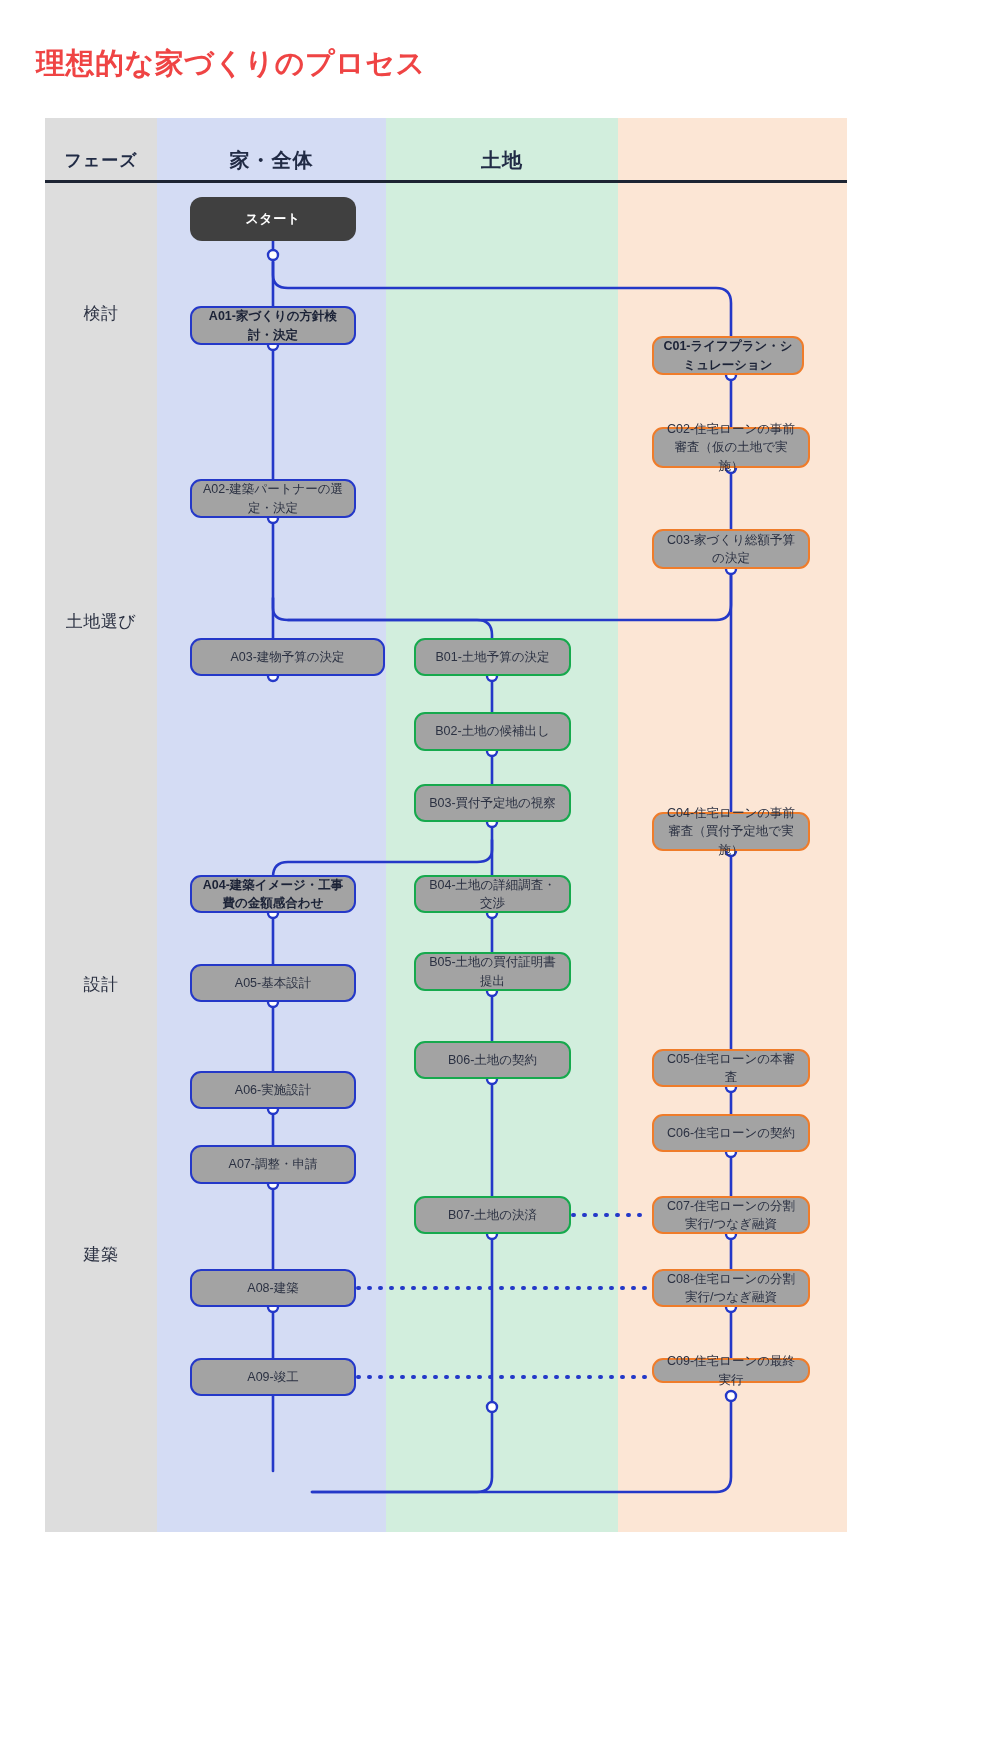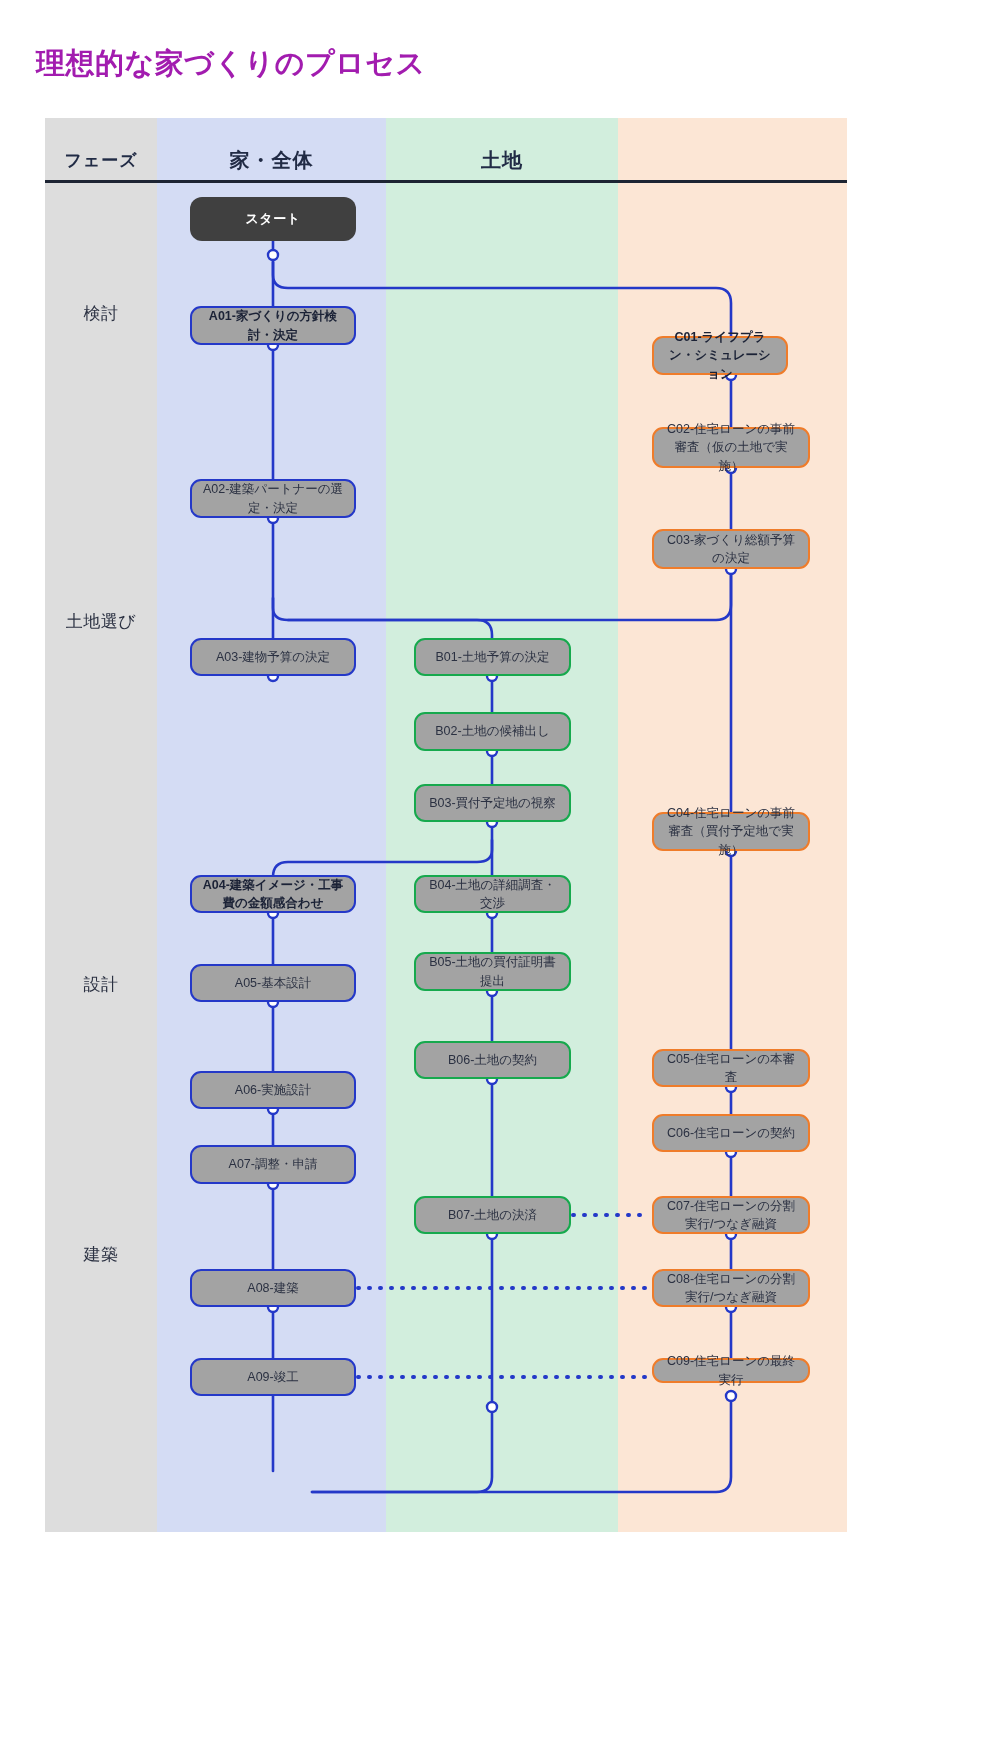--- a/index.html
+++ b/index.html
@@ -8,21 +8,21 @@
     background: #ffffff;
     font-family: "Liberation Sans", "DejaVu Sans", sans-serif;
     overflow: hidden;
   }
   #root { position: relative; width: 990px; height: 1760px; }
 
   
   #title {
     position: absolute; left: 36px; top: 44px;
     font-size: 29px; font-weight: 700; letter-spacing: .5px;
-    color: #a21caf;
+    color: #ef4444;
     white-space: nowrap;
   }
 
   
   .band { position: absolute; top: 118px; height: 1414px; }
   #band-phase { left: 45px;  width: 112px; background: #dddddd; }
   #band-a     { left: 157px; width: 229px; background: #d4dcf4; }
   #band-b     { left: 386px; width: 232px; background: #d2eedd; }
   #band-c     { left: 618px; width: 229px; background: #fce6d5; }
 
@@ -187,37 +187,37 @@
 
   <div class="phase-label" style="top:302px">検討</div>
   <div class="phase-label" style="top:610px">土地選び</div>
   <div class="phase-label" style="top:973px">設計</div>
   <div class="phase-label" style="top:1243px">建築</div>
 
   <div class="terminal" style="left:190px; top:197px; width:166px; height:44px;">スタート</div>
 
   <div class="node a bold" style="left:190px; top:306px; width:166px; height:39px;">A01-家づくりの方針検討・決定</div>
   <div class="node a" style="left:190px; top:479px; width:166px; height:39px;">A02-建築パートナーの選定・決定</div>
-  <div class="node a" style="left:190px; top:638px; width:166px; height:38px;">A03-建物予算の決定</div>
+  <div class="node a" style="left:190px; top:638px; width:195px; height:38px;">A03-建物予算の決定</div>
   <div class="node a bold" style="left:190px; top:875px; width:166px; height:38px;">A04-建築イメージ・工事費の金額感合わせ</div>
   <div class="node a" style="left:190px; top:964px; width:166px; height:38px;">A05-基本設計</div>
   <div class="node a" style="left:190px; top:1071px; width:166px; height:38px;">A06-実施設計</div>
   <div class="node a" style="left:190px; top:1145px; width:166px; height:39px;">A07-調整・申請</div>
   <div class="node a" style="left:190px; top:1269px; width:166px; height:38px;">A08-建築</div>
   <div class="node a" style="left:190px; top:1358px; width:166px; height:38px;">A09-竣工</div>
 
   <div class="node b" style="left:414px; top:638px; width:157px; height:38px;">B01-土地予算の決定</div>
   <div class="node b" style="left:414px; top:712px; width:157px; height:39px;">B02-土地の候補出し</div>
   <div class="node b" style="left:414px; top:784px; width:157px; height:38px;">B03-買付予定地の視察</div>
   <div class="node b" style="left:414px; top:875px; width:157px; height:38px;">B04-土地の詳細調査・交渉</div>
   <div class="node b" style="left:414px; top:952px; width:157px; height:39px;">B05-土地の買付証明書提出</div>
   <div class="node b" style="left:414px; top:1041px; width:157px; height:38px;">B06-土地の契約</div>
   <div class="node b" style="left:414px; top:1196px; width:157px; height:38px;">B07-土地の決済</div>
 
-  <div class="node c bold" style="left:652px; top:336px; width:136px; height:39px;">C01-ライフプラン・シミュレーション</div>
+  <div class="node c bold" style="left:652px; top:336px; width:152px; height:39px;">C01-ライフプラン・シミュレーション</div>
   <div class="node c" style="left:652px; top:427px; width:158px; height:41px;">C02-住宅ローンの事前審査（仮の土地で実施）</div>
   <div class="node c" style="left:652px; top:529px; width:158px; height:40px;">C03-家づくり総額予算の決定</div>
   <div class="node c" style="left:652px; top:812px; width:158px; height:39px;">C04-住宅ローンの事前審査（買付予定地で実施）</div>
   <div class="node c" style="left:652px; top:1049px; width:158px; height:38px;">C05-住宅ローンの本審査</div>
   <div class="node c" style="left:652px; top:1114px; width:158px; height:38px;">C06-住宅ローンの契約</div>
   <div class="node c" style="left:652px; top:1196px; width:158px; height:38px;">C07-住宅ローンの分割実行/つなぎ融資</div>
   <div class="node c" style="left:652px; top:1269px; width:158px; height:38px;">C08-住宅ローンの分割実行/つなぎ融資</div>
   <div class="node c" style="left:652px; top:1358px; width:158px; height:25px;">C09-住宅ローンの最終実行</div>
 
 </div>

